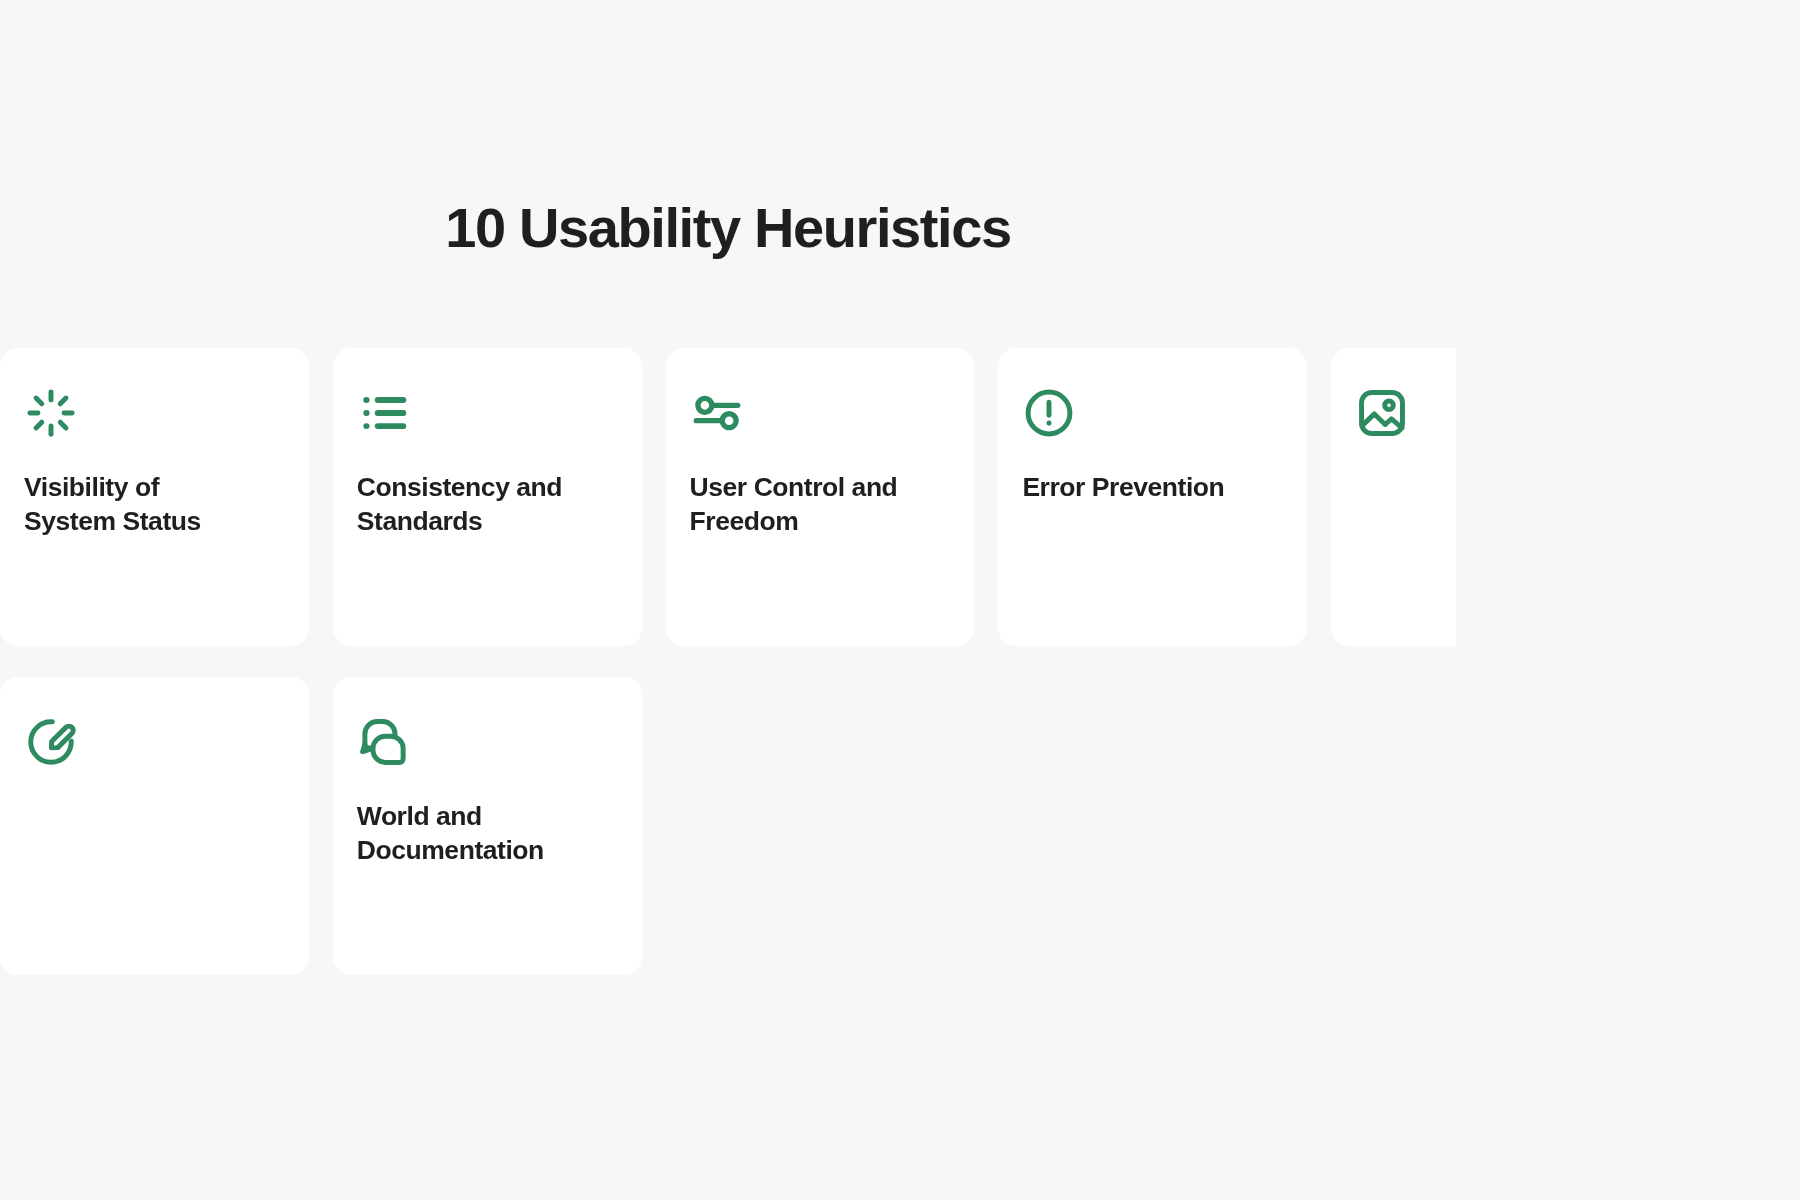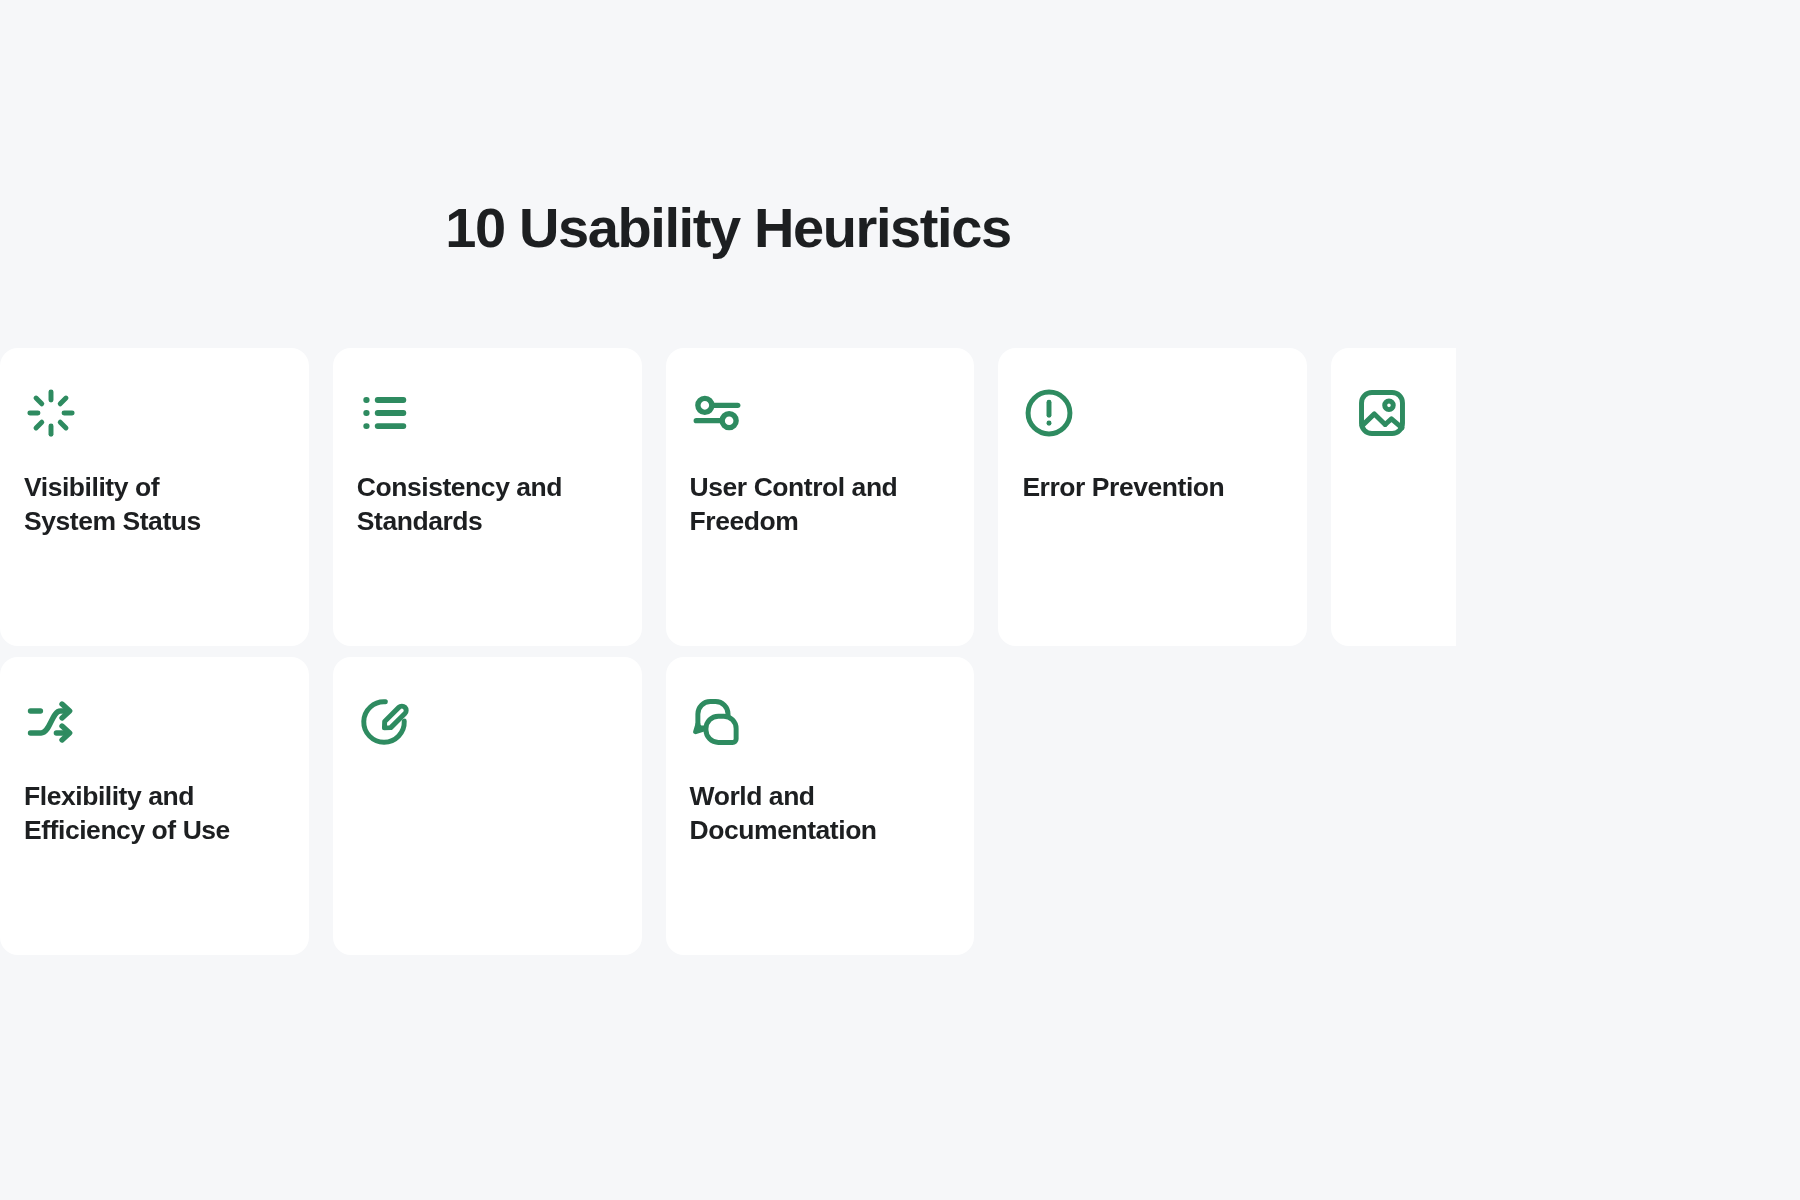--- a/index.html
+++ b/index.html
@@ -29,21 +29,21 @@
     padding-top: 200px;
     line-height: 1;
   }
 
   .grid {
     width: 1640px;
     margin: 0 auto;
     margin-top: 92px;
     display: grid;
     grid-template-columns: repeat(5, 1fr);
-    gap: 11px 24px;
+    gap: 31px 24px;
   }
 
   .card {
     background: #ffffff;
     border-radius: 18px;
     height: 298px;
     padding: 38px 24px 24px 24px;
     display: flex;
     flex-direction: column;
     align-items: flex-start;
@@ -139,32 +139,20 @@
       <span class="card-icon">
         <svg viewBox="0 0 24 24" fill="none" stroke="#2e8b60" stroke-width="2.2" stroke-linecap="round" stroke-linejoin="round">
           <rect x="2.9" y="2.9" width="18.2" height="18.2" rx="4.6"></rect>
           <circle cx="15.1" cy="8.6" r="1.9"></circle>
           <path d="M3.2 17.6 L8.6 12.4 L13.4 17.1"></path>
           <path d="M13.4 17.1 L16.2 14.6 L20.9 18.6"></path>
         </svg>
       </span>
     </div>
 
-    <div class="card">
-      <span class="card-icon">
-        <svg viewBox="0 0 24 24" fill="none" stroke="#2e8b60" stroke-width="2.4" stroke-linecap="round" stroke-linejoin="round">
-          <path d="M2.9 7.1 H7.3"></path>
-          <path d="M2.9 16.9 H7.6 C11.6 16.9 12.4 7.1 16.2 7.1 H19.6"></path>
-          <polyline points="16.9,4 20.3,7.1 16.9,10.2"></polyline>
-          <path d="M14.4 16.9 H19.6"></path>
-          <polyline points="16.9,13.8 20.3,16.9 16.9,20"></polyline>
-        </svg>
-      </span>
-      <div class="card-label">Flexibility and Efficiency of Use</div>
-    </div>
 
     <div class="card">
       <span class="card-icon">
         <svg viewBox="0 0 24 24" fill="none" stroke="#2e8b60" stroke-width="2.2" stroke-linecap="round" stroke-linejoin="round">
           <path d="M12.6 3 A9 9 0 1 0 21 11.6"></path>
           <path d="M12.2 14.6 L15 14.5 L21.3 8.2 A1.9 1.9 0 0 0 18.6 5.5 L12.3 11.8 Z"></path>
         </svg>
       </span>
     </div>
 

